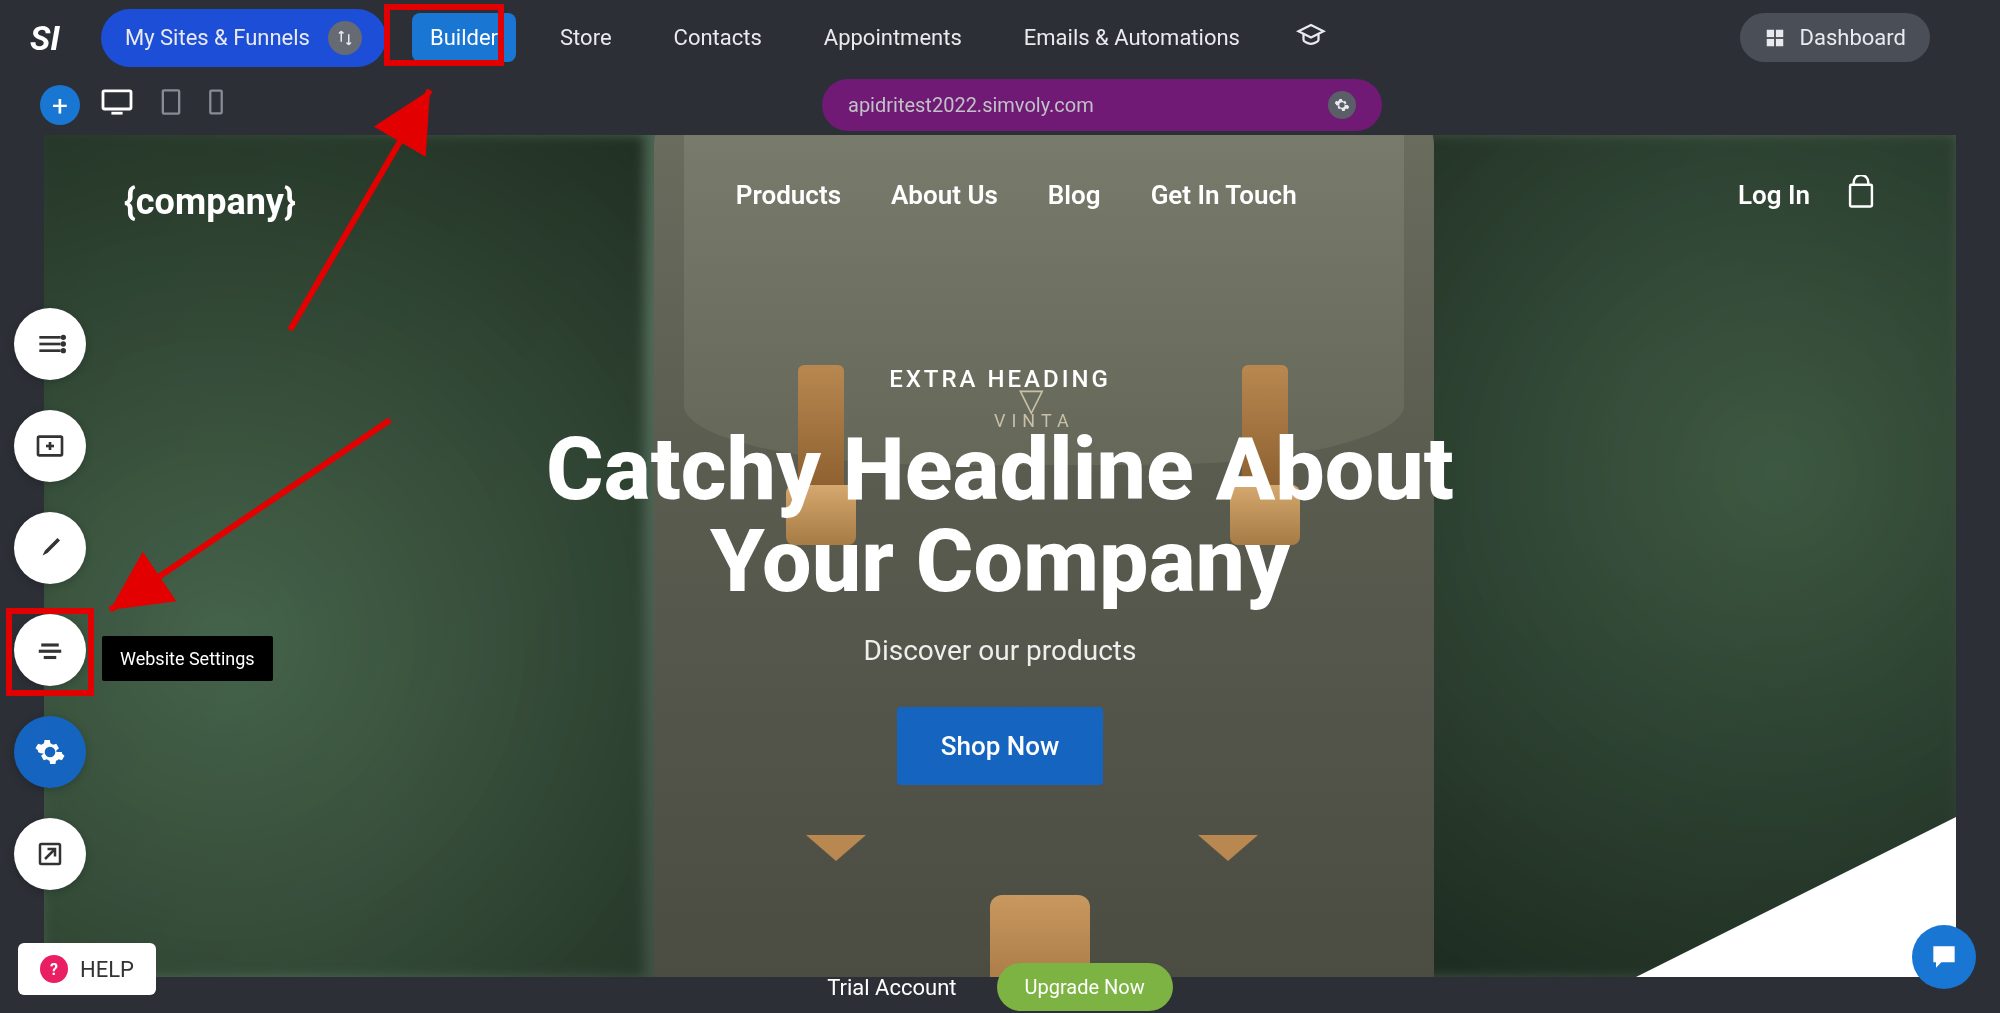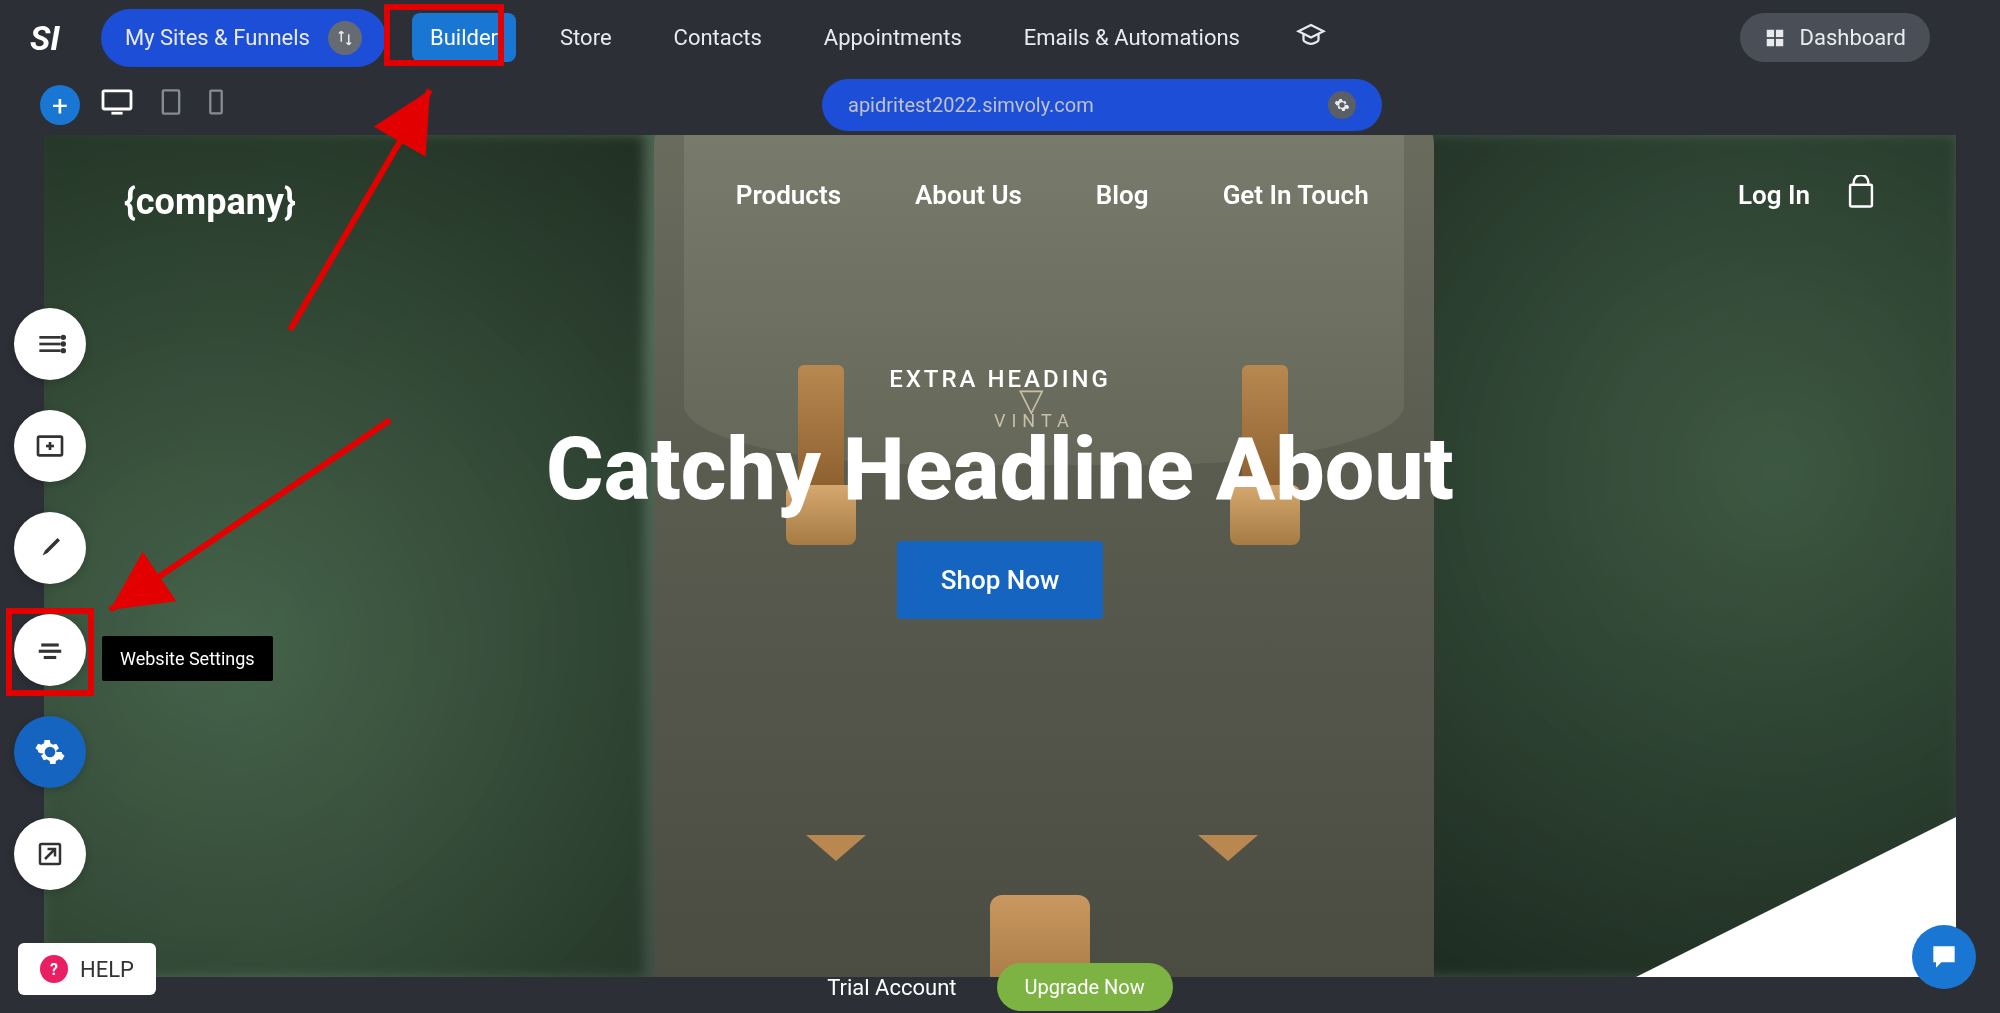--- a/index.html
+++ b/index.html
@@ -14,21 +14,21 @@
 .nav-item.active { background: #1976d2; color: #fff; }
 .grad-icon { color: #e8eaed; font-size: 26px; padding: 8px 12px; }
 .spacer { flex: 1; }
 .dashboard-btn { background: #4a4e57; color: #e8eaed; font-size: 22px; padding: 12px 24px; border-radius: 30px; display: flex; align-items: center; gap: 14px; cursor: pointer; margin-right: 40px; }
 
 
 .subbar { height: 60px; background: #2c2f36; display: flex; align-items: center; padding: 0 40px; gap: 14px; }
 .add-btn { width: 40px; height: 40px; border-radius: 50%; background: #1976d2; color: #fff; display: flex; align-items: center; justify-content: center; font-size: 28px; cursor: pointer; }
 .device-icon { color: #888c94; font-size: 24px; padding: 4px 6px; cursor: pointer; }
 .device-icon.active { color: #fff; }
-.url-pill { margin: 0 auto; background: #1d4ed8; color: #bfc2c7; font-size: 20px; padding: 12px 26px; border-radius: 30px; display: flex; align-items: center; gap: 26px; min-width: 560px; justify-content: space-between; }
+.url-pill { margin: 0 auto; background: #701a75; color: #bfc2c7; font-size: 20px; padding: 12px 26px; border-radius: 30px; display: flex; align-items: center; gap: 26px; min-width: 560px; justify-content: space-between; }
 .url-gear { width: 28px; height: 28px; border-radius: 50%; background: #5a5e66; display: flex; align-items: center; justify-content: center; }
 
 
 .canvas { position: absolute; left: 44px; top: 135px; width: 1912px; height: 842px; background: #34483a; overflow: hidden; }
 .hero-bg { position: absolute; inset: 0; background: linear-gradient(120deg, #2a3b2e 0%, #3d5442 15%, #526a58 30%, #3a4a3f 50%, #4d5e52 70%, #2f3e33 100%); }
 .backpack { position: absolute; left: 610px; top: -30px; width: 780px; height: 900px; background: linear-gradient(180deg, #6b6d5f 0%, #5a5c50 40%, #4a4c42 100%); border-radius: 40px 40px 0 0; }
 .backpack-flap { position: absolute; left: 640px; top: -30px; width: 720px; height: 360px; background: linear-gradient(180deg, #7a7c6e 0%, #656759 100%); border-radius: 0 0 260px 260px / 0 0 60px 60px; }
 .strap { position: absolute; width: 46px; height: 130px; background: linear-gradient(180deg, #b88850 0%, #8b5e2e 100%); border-radius: 6px; }
 .strap.l { left: 754px; top: 230px; }
 .strap.r { left: 1198px; top: 230px; }
@@ -41,21 +41,21 @@
 .pocket-tri.l { left: 762px; top: 700px; }
 .pocket-tri.r { left: 1154px; top: 700px; }
 .zipper { position: absolute; left: 946px; top: 760px; width: 100px; height: 180px; background: linear-gradient(180deg, #c99860 0%, #8b5e2e 100%); border-radius: 12px 12px 0 0; }
 .blur-l { position: absolute; left: 0; top: 0; width: 600px; height: 100%; background: radial-gradient(circle at 30% 60%, rgba(70,100,75,0.9), rgba(30,45,32,0.95)); filter: blur(6px); }
 .blur-r { position: absolute; right: 0; top: 0; width: 600px; height: 100%; background: radial-gradient(circle at 70% 40%, rgba(60,90,65,0.8), rgba(25,38,28,0.95)); filter: blur(6px); }
 .diag-cut { position: absolute; right: 0; bottom: 0; width: 320px; height: 160px; background: #fff; clip-path: polygon(100% 0, 100% 100%, 0 100%); }
 
 
 .site-header { position: absolute; left: 0; top: 0; width: 100%; height: 120px; display: flex; align-items: center; padding: 0 80px; z-index: 5; }
 .company-logo { color: #fff; font-size: 36px; font-weight: 700; margin-top: 13px; }
-.site-nav { display: flex; gap: 74px; margin-left: 440px; }
+.site-nav { display: flex; gap: 50px; margin-left: 440px; }
 .site-nav a { color: #fff; font-size: 26px; font-weight: 600; text-decoration: none; cursor: pointer; }
 .login { margin-left: auto; color: #fff; font-size: 26px; font-weight: 600; cursor: pointer; }
 .cart-icon { margin-left: 36px; color: #fff; font-size: 30px; cursor: pointer; }
 
 
 .hero-content { position: absolute; left: 0; top: 230px; width: 100%; text-align: center; color: #fff; z-index: 4; }
 .extra-heading { font-size: 24px; letter-spacing: 3px; font-weight: 500; margin-bottom: 30px; }
 .headline { font-size: 88px; font-weight: 800; line-height: 1.05; margin-bottom: 26px; }
 .sub { font-size: 28px; opacity: .9; margin-bottom: 40px; }
 .cta { display: inline-block; background: #1565c0; color: #fff; font-size: 26px; padding: 24px 44px; border-radius: 4px; font-weight: 500; cursor: pointer; }
@@ -184,21 +184,23 @@
           <path d="M6 8V6a6 6 0 0112 0v2"></path>
           <rect x="3" y="8" width="18" height="18" rx="1"></rect>
         </svg>
     </div>
   </div>
 
   <div class="hero-content">
     <div class="extra-heading">EXTRA HEADING</div>
     <div class="headline">
       <span>Catchy Headline About</span><br>
+      <span>Your Company</span>
     </div>
+    <div class="sub">Discover our products</div>
     <div class="cta">Shop Now</div>
   </div>
 </div>
 
 <div class="side-toolbar">
   <div class="side-btn">
     <svg width="32" height="32" viewBox="0 0 24 24" fill="none" stroke="#333" stroke-width="2">
         <line x1="4" y1="7" x2="20" y2="7"></line>
         <line x1="4" y1="12" x2="20" y2="12"></line>
         <line x1="4" y1="17" x2="20" y2="17"></line>

